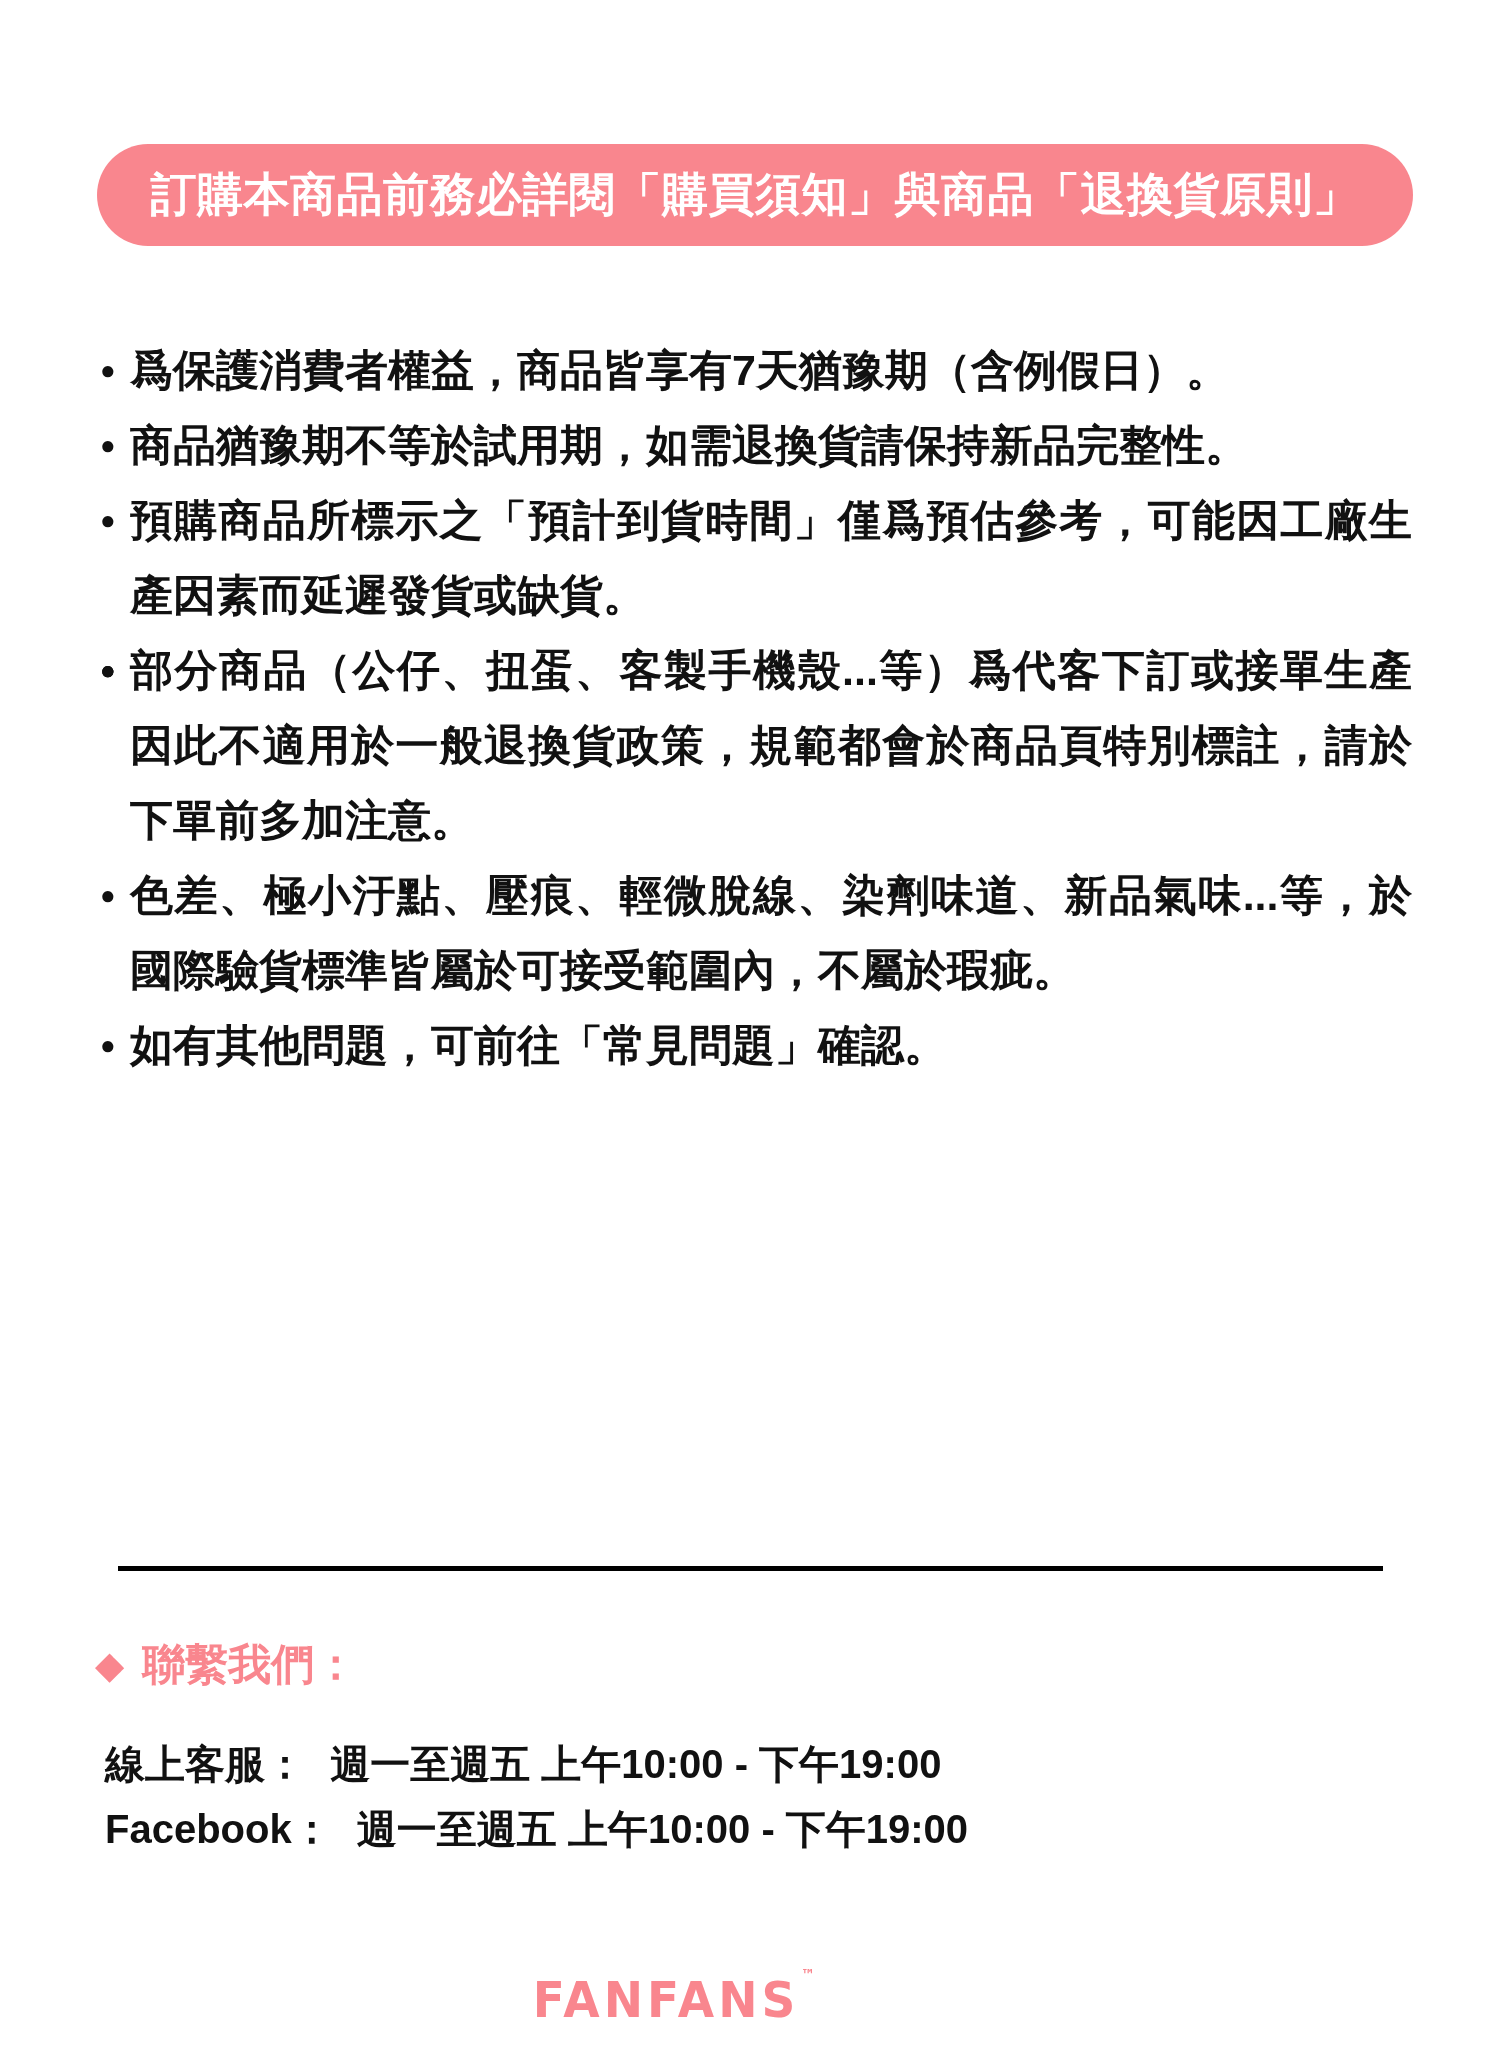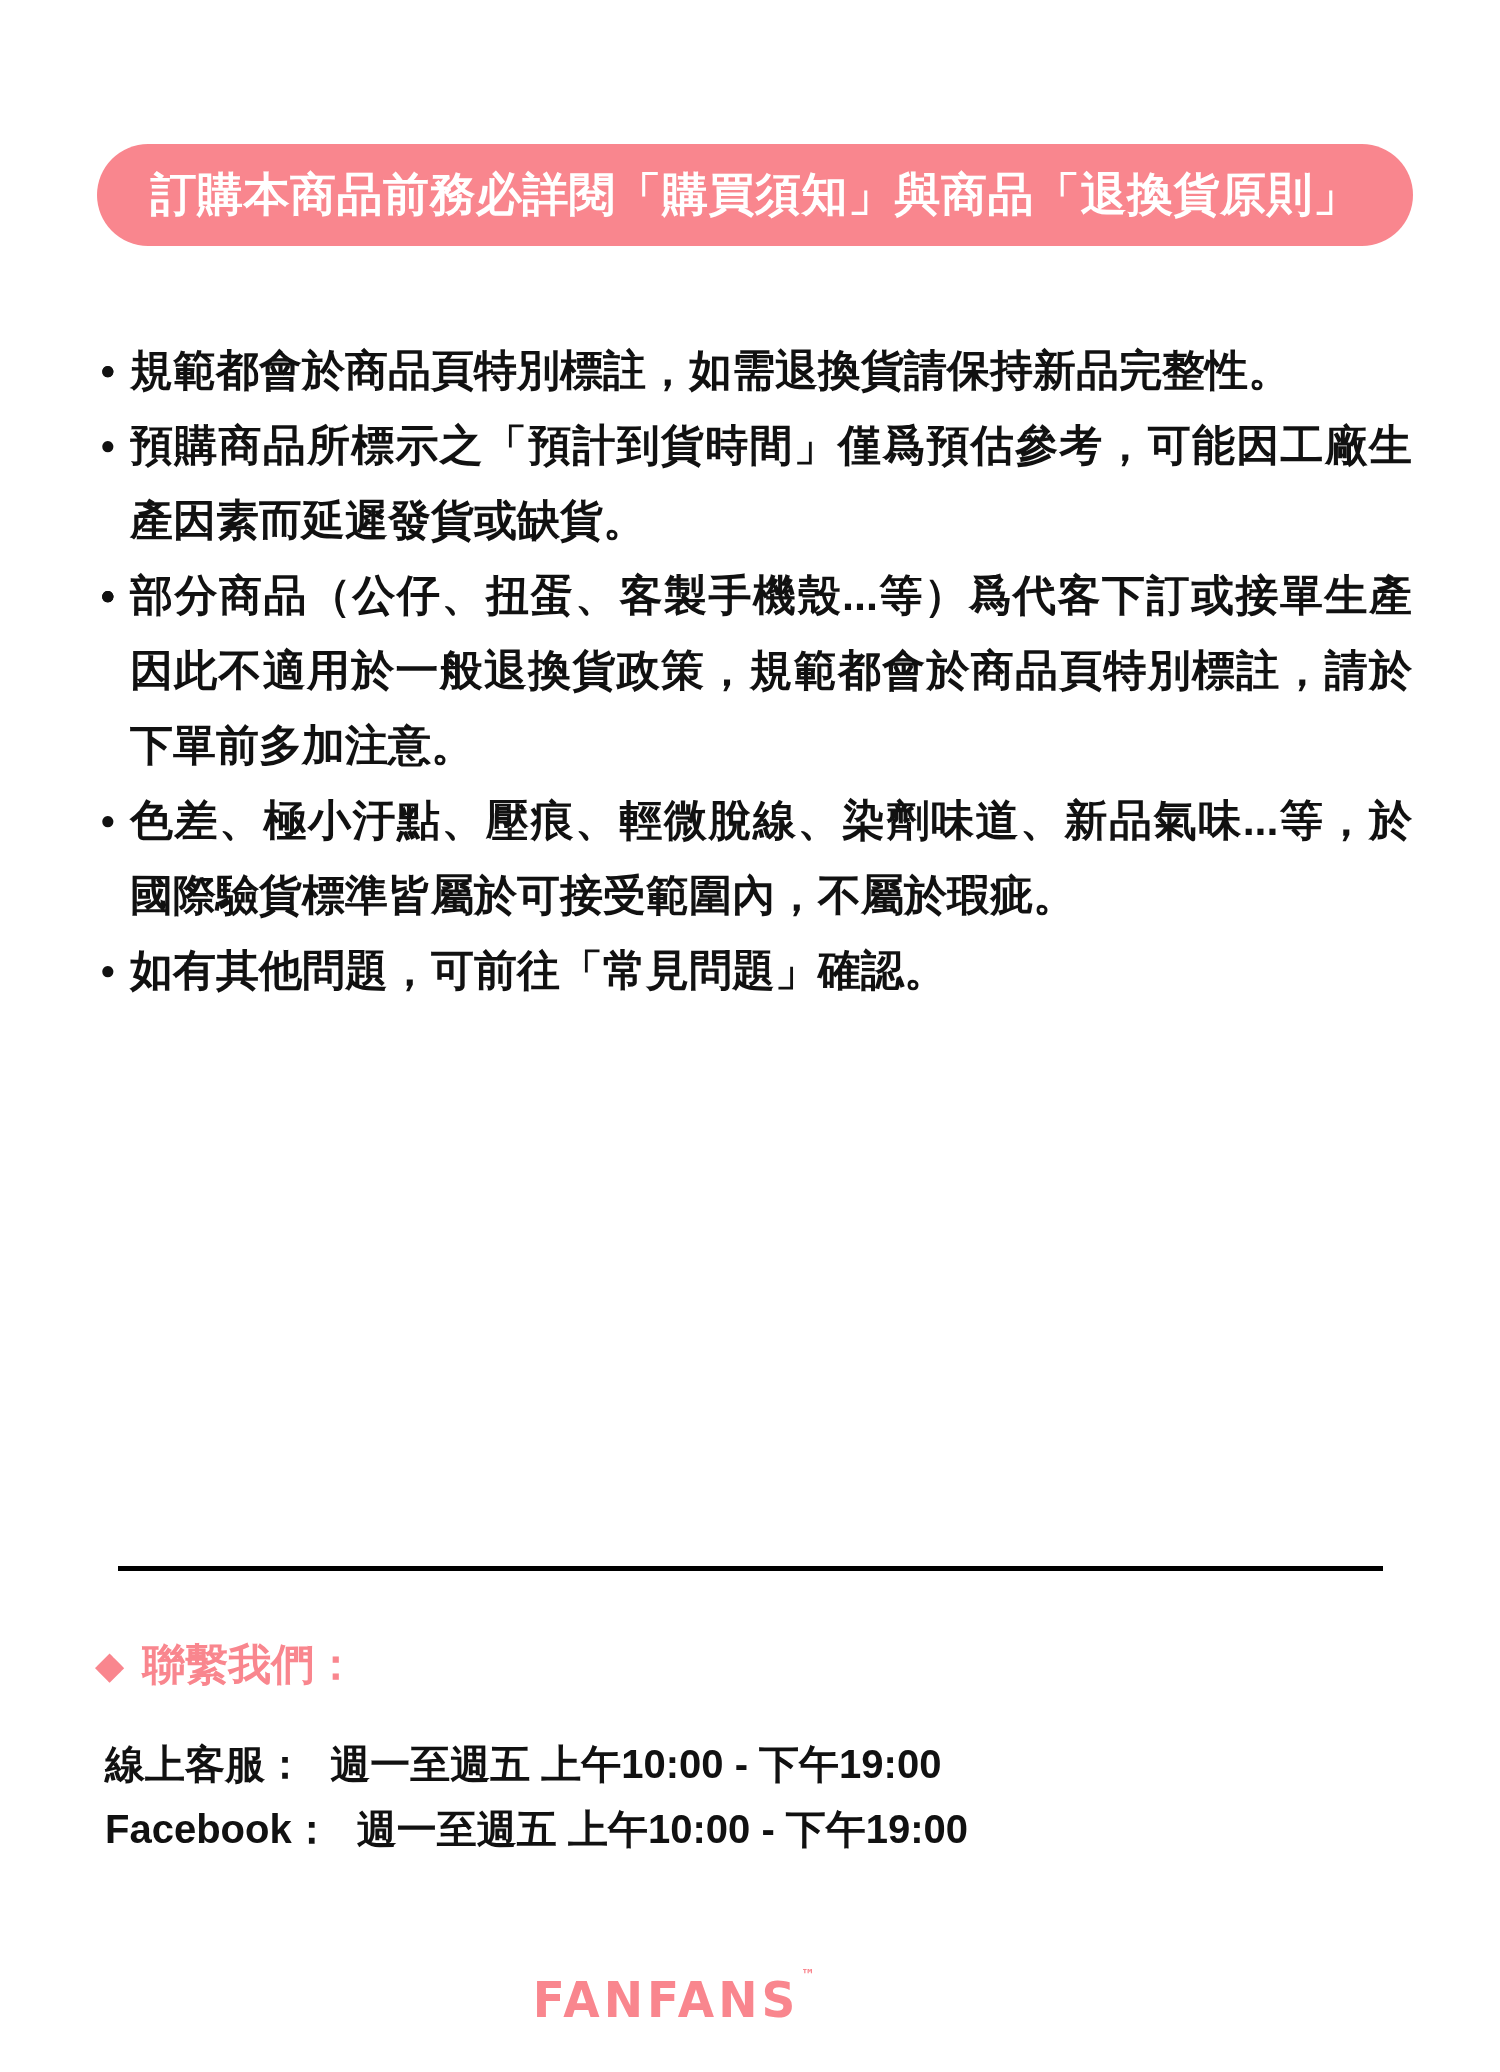--- a/index.html
+++ b/index.html
@@ -140,24 +140,25 @@
 
 <div class="page">
 
   <div class="banner">
     <span class="banner-text">訂購本商品前務必詳閱「購買須知」與商品「退換貨原則」</span>
   </div>
 
   <ul class="notice-list">
     <li class="notice-item">
       <span class="dot">●</span>
-    </li>
-    <li class="notice-item">
-      <span class="dot">●</span>
-      <span>規範都會於商品頁特別標註，如需退換貨請保持新品完整性。</span>
+      <span>爲保護消費者權益，商品皆享有7天猶豫期（含例假日）。</span>
+    </li>
+    <li class="notice-item">
+      <span class="dot">●</span>
+      <span>商品猶豫期不等於試用期，如需退換貨請保持新品完整性。</span>
     </li>
     <li class="notice-item">
       <span class="dot">●</span>
       <span>預購商品所標示之「預計到貨時間」僅爲預估參考，可能因工廠生產因素而延遲發貨或缺貨。</span>
     </li>
     <li class="notice-item">
       <span class="dot">●</span>
     </li>
     <li class="notice-item">
       <span class="dot">●</span>

